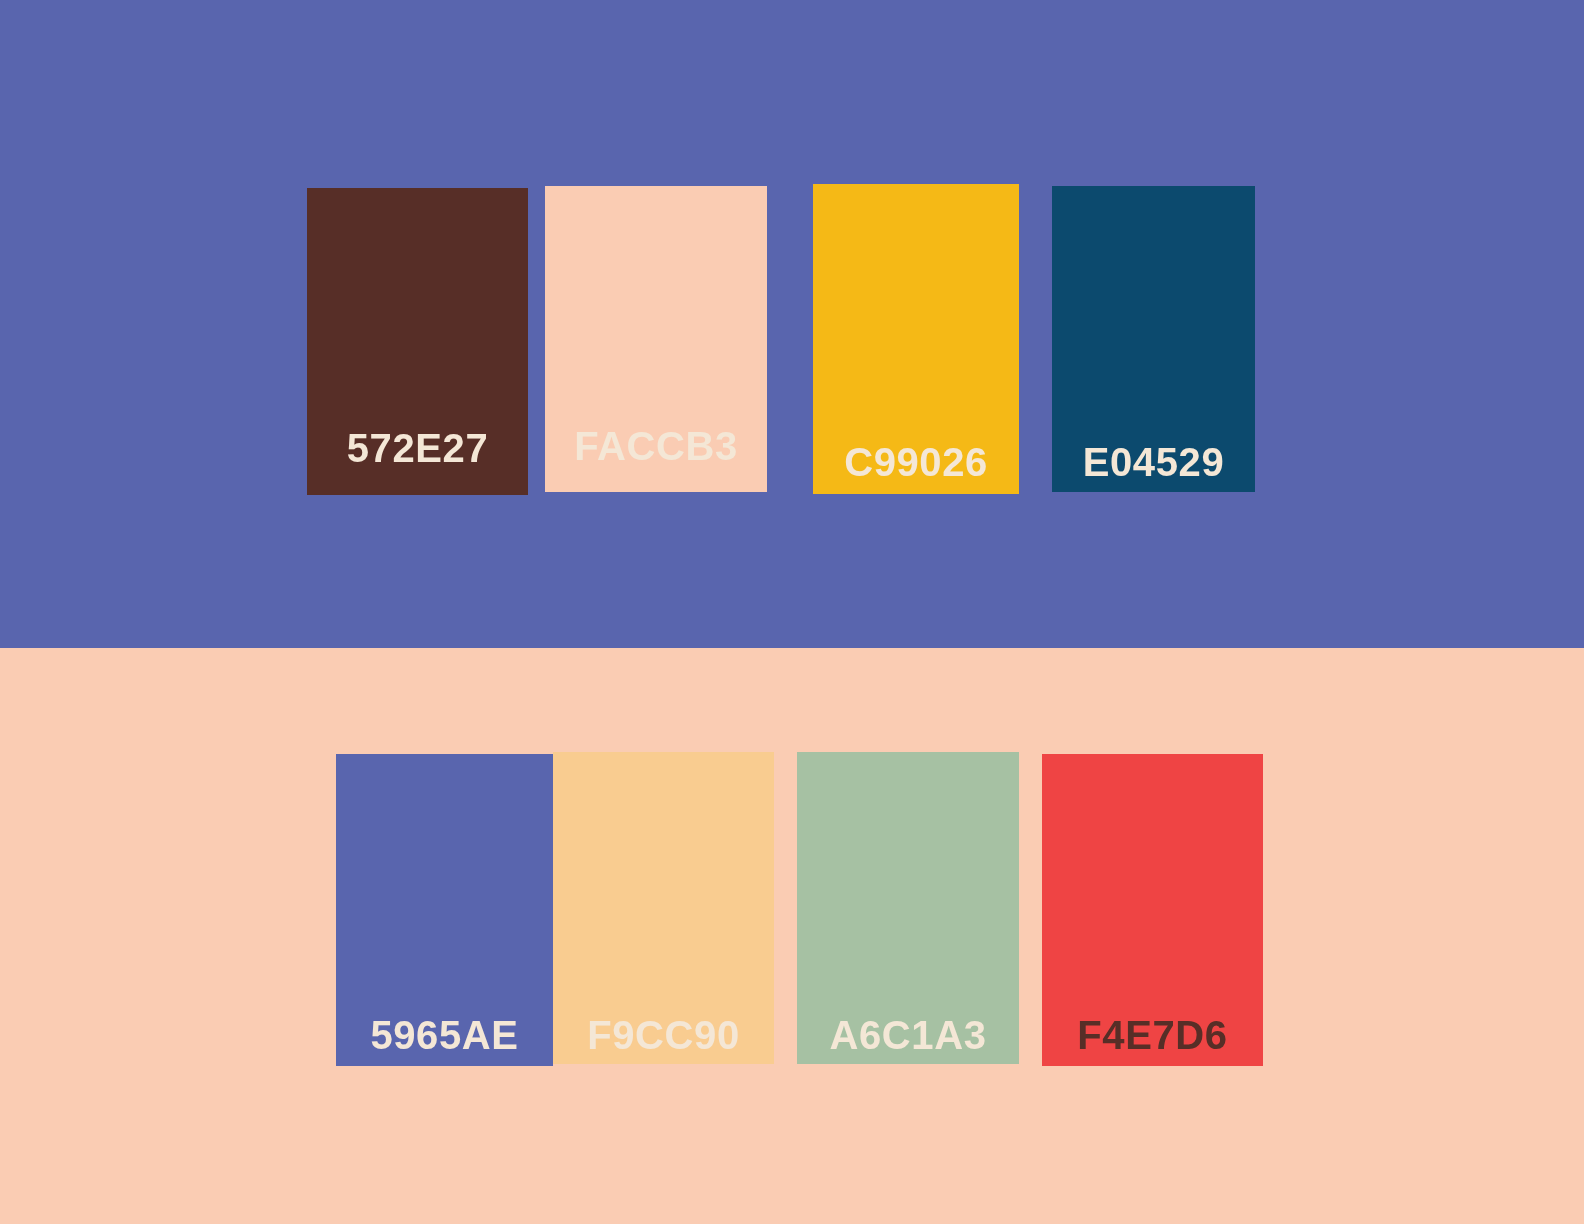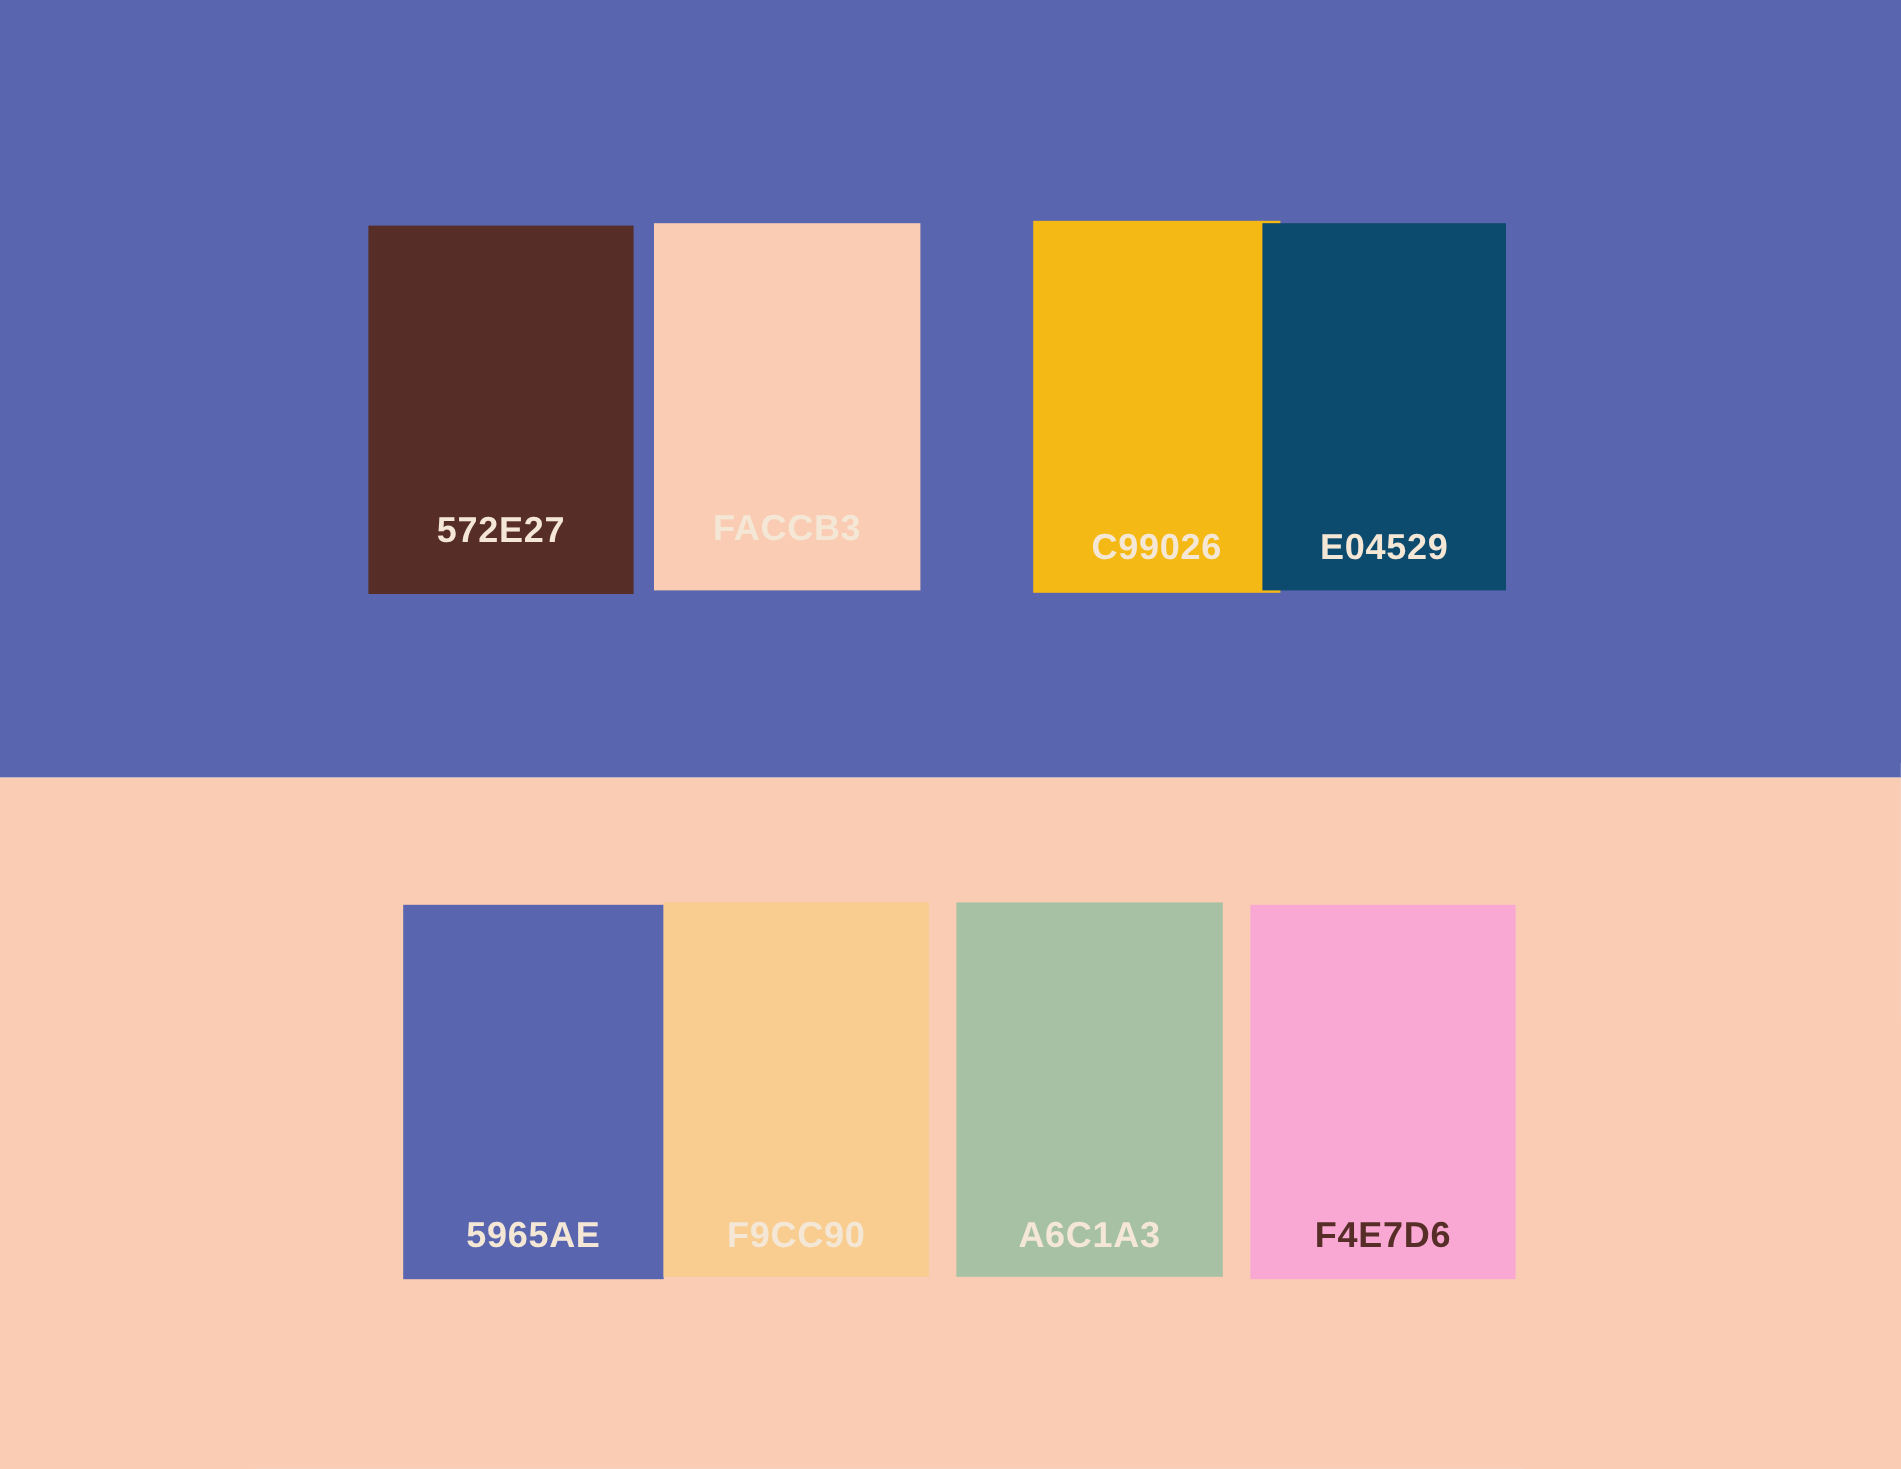--- a/index.html
+++ b/index.html
@@ -32,21 +32,21 @@
   }
   .swatch {
     position: absolute;
     box-sizing: border-box;
   }
   .swatch-label {
     position: absolute;
     left: 0;
     width: 100%;
     text-align: center;
-    font-size: 30px;
+    font-size: 40px;
     font-weight: bold;
     letter-spacing: 0.6px;
     line-height: 1;
     white-space: nowrap;
   }
   
   #swatch-572e27 { left: 307px;  top: 188px; width: 221px; height: 307px; }
   #swatch-faccb3 { left: 545px;  top: 186px; width: 222px; height: 306px; }
   #swatch-c99026 { left: 813px;  top: 184px; width: 206px; height: 310px; }
   #swatch-e04529 { left: 1052px; top: 186px; width: 203px; height: 306px; }
@@ -76,37 +76,37 @@
   <div class="band" id="band-bottom" style="background-color: rgb(250, 204, 179);"></div>
 
   <div class="swatch" id="swatch-572e27" style="background-color: rgb(87, 46, 39);">
     <span class="swatch-label" style="color: rgb(244, 231, 214);">572E27</span>
   </div>
 
   <div class="swatch" id="swatch-faccb3" style="background-color: rgb(250, 204, 179);">
     <span class="swatch-label" style="color: rgb(244, 231, 214);">FACCB3</span>
   </div>
 
-  <div class="swatch" id="swatch-c99026" style="background-color: rgb(245, 185, 22); margin-left: 48px;">
+  <div class="swatch" id="swatch-c99026" style="background-color: rgb(245, 185, 22);">
     <span class="swatch-label" style="color: rgb(244, 231, 214);">C99026</span>
   </div>
 
   <div class="swatch" id="swatch-e04529" style="background-color: #0c4a6e; text-decoration: underline;">
     <span class="swatch-label" style="color: rgb(244, 231, 214);">E04529</span>
   </div>
 
   <div class="swatch" id="swatch-5965ae" style="background-color: rgb(89, 101, 174); margin-left: 31px;">
     <span class="swatch-label" style="color: rgb(244, 231, 214);">5965AE</span>
   </div>
 
   <div class="swatch" id="swatch-f9cc90" style="background-color: rgb(249, 204, 144);">
     <span class="swatch-label" style="color: rgb(244, 231, 214);">F9CC90</span>
   </div>
 
   <div class="swatch" id="swatch-a6c1a3" style="background-color: rgb(166, 193, 163);">
     <span class="swatch-label" style="color: rgb(244, 231, 214);">A6C1A3</span>
   </div>
 
-  <div class="swatch" id="swatch-f4e7d6" style="background-color: #f9a8d4;">
+  <div class="swatch" id="swatch-f4e7d6" style="background-color: #ef4444;">
     <span class="swatch-label" style="color: rgb(87, 46, 39);">F4E7D6</span>
   </div>
 
 </div>
 
 </body></html>

